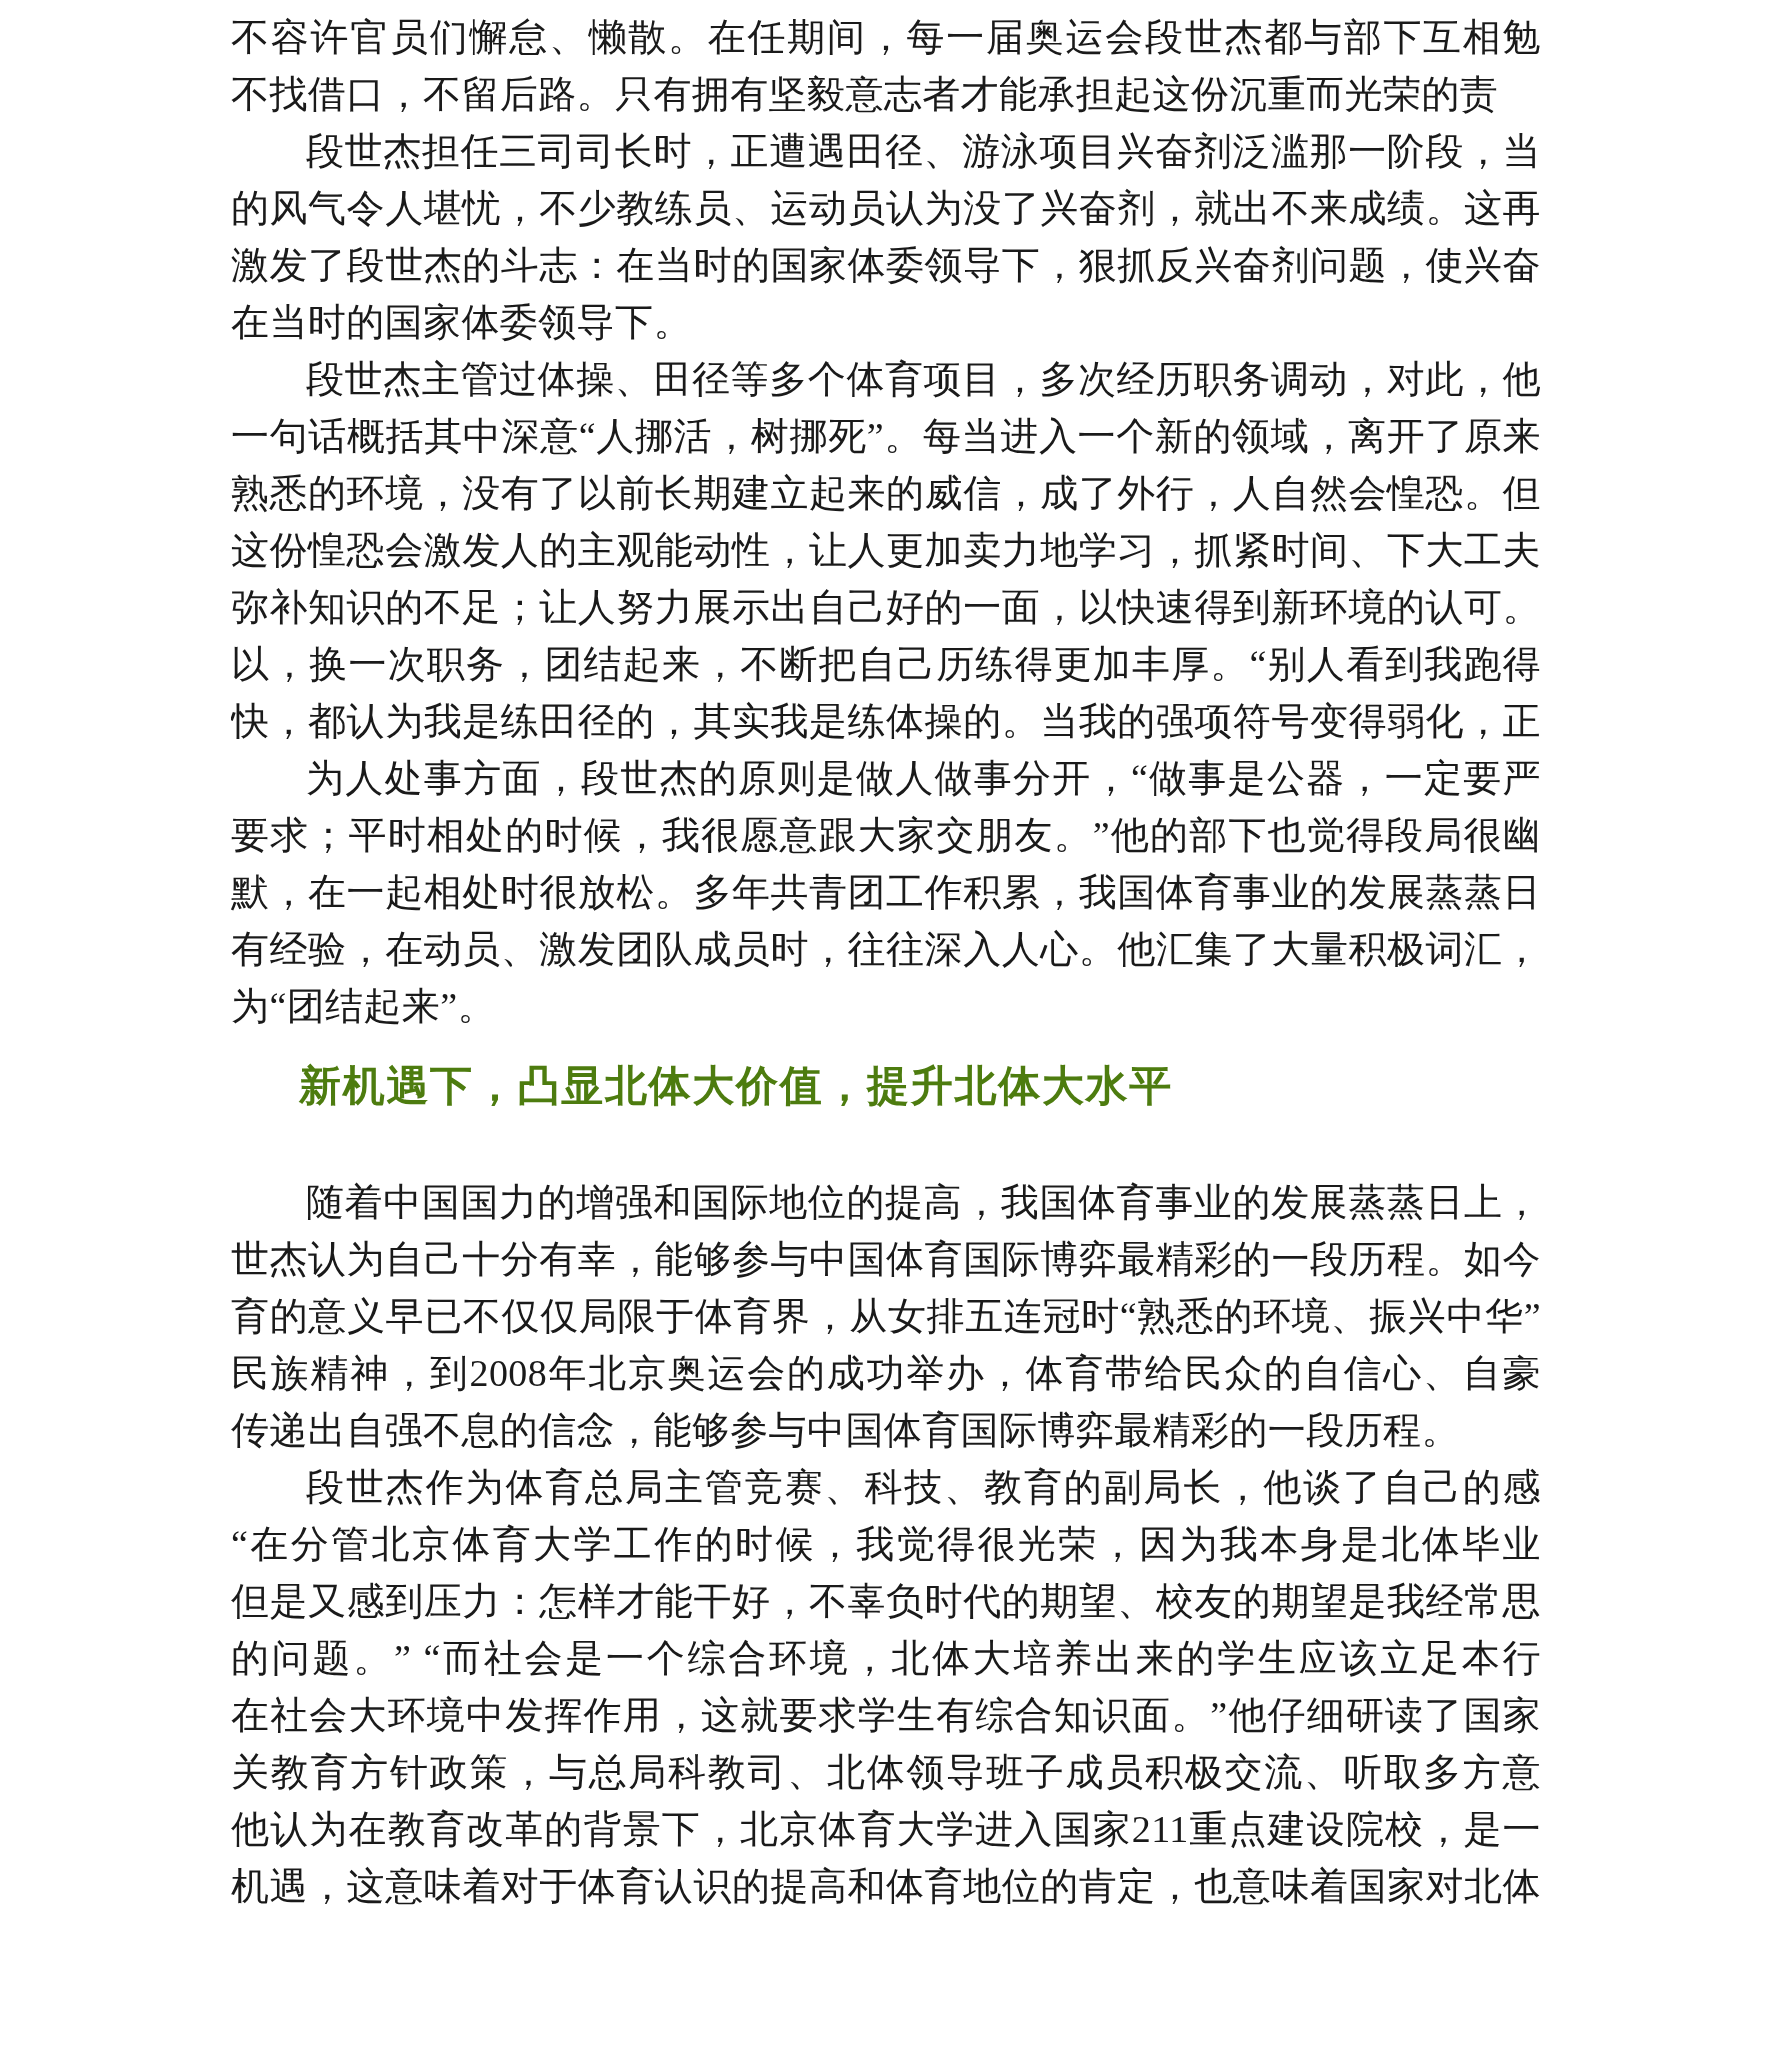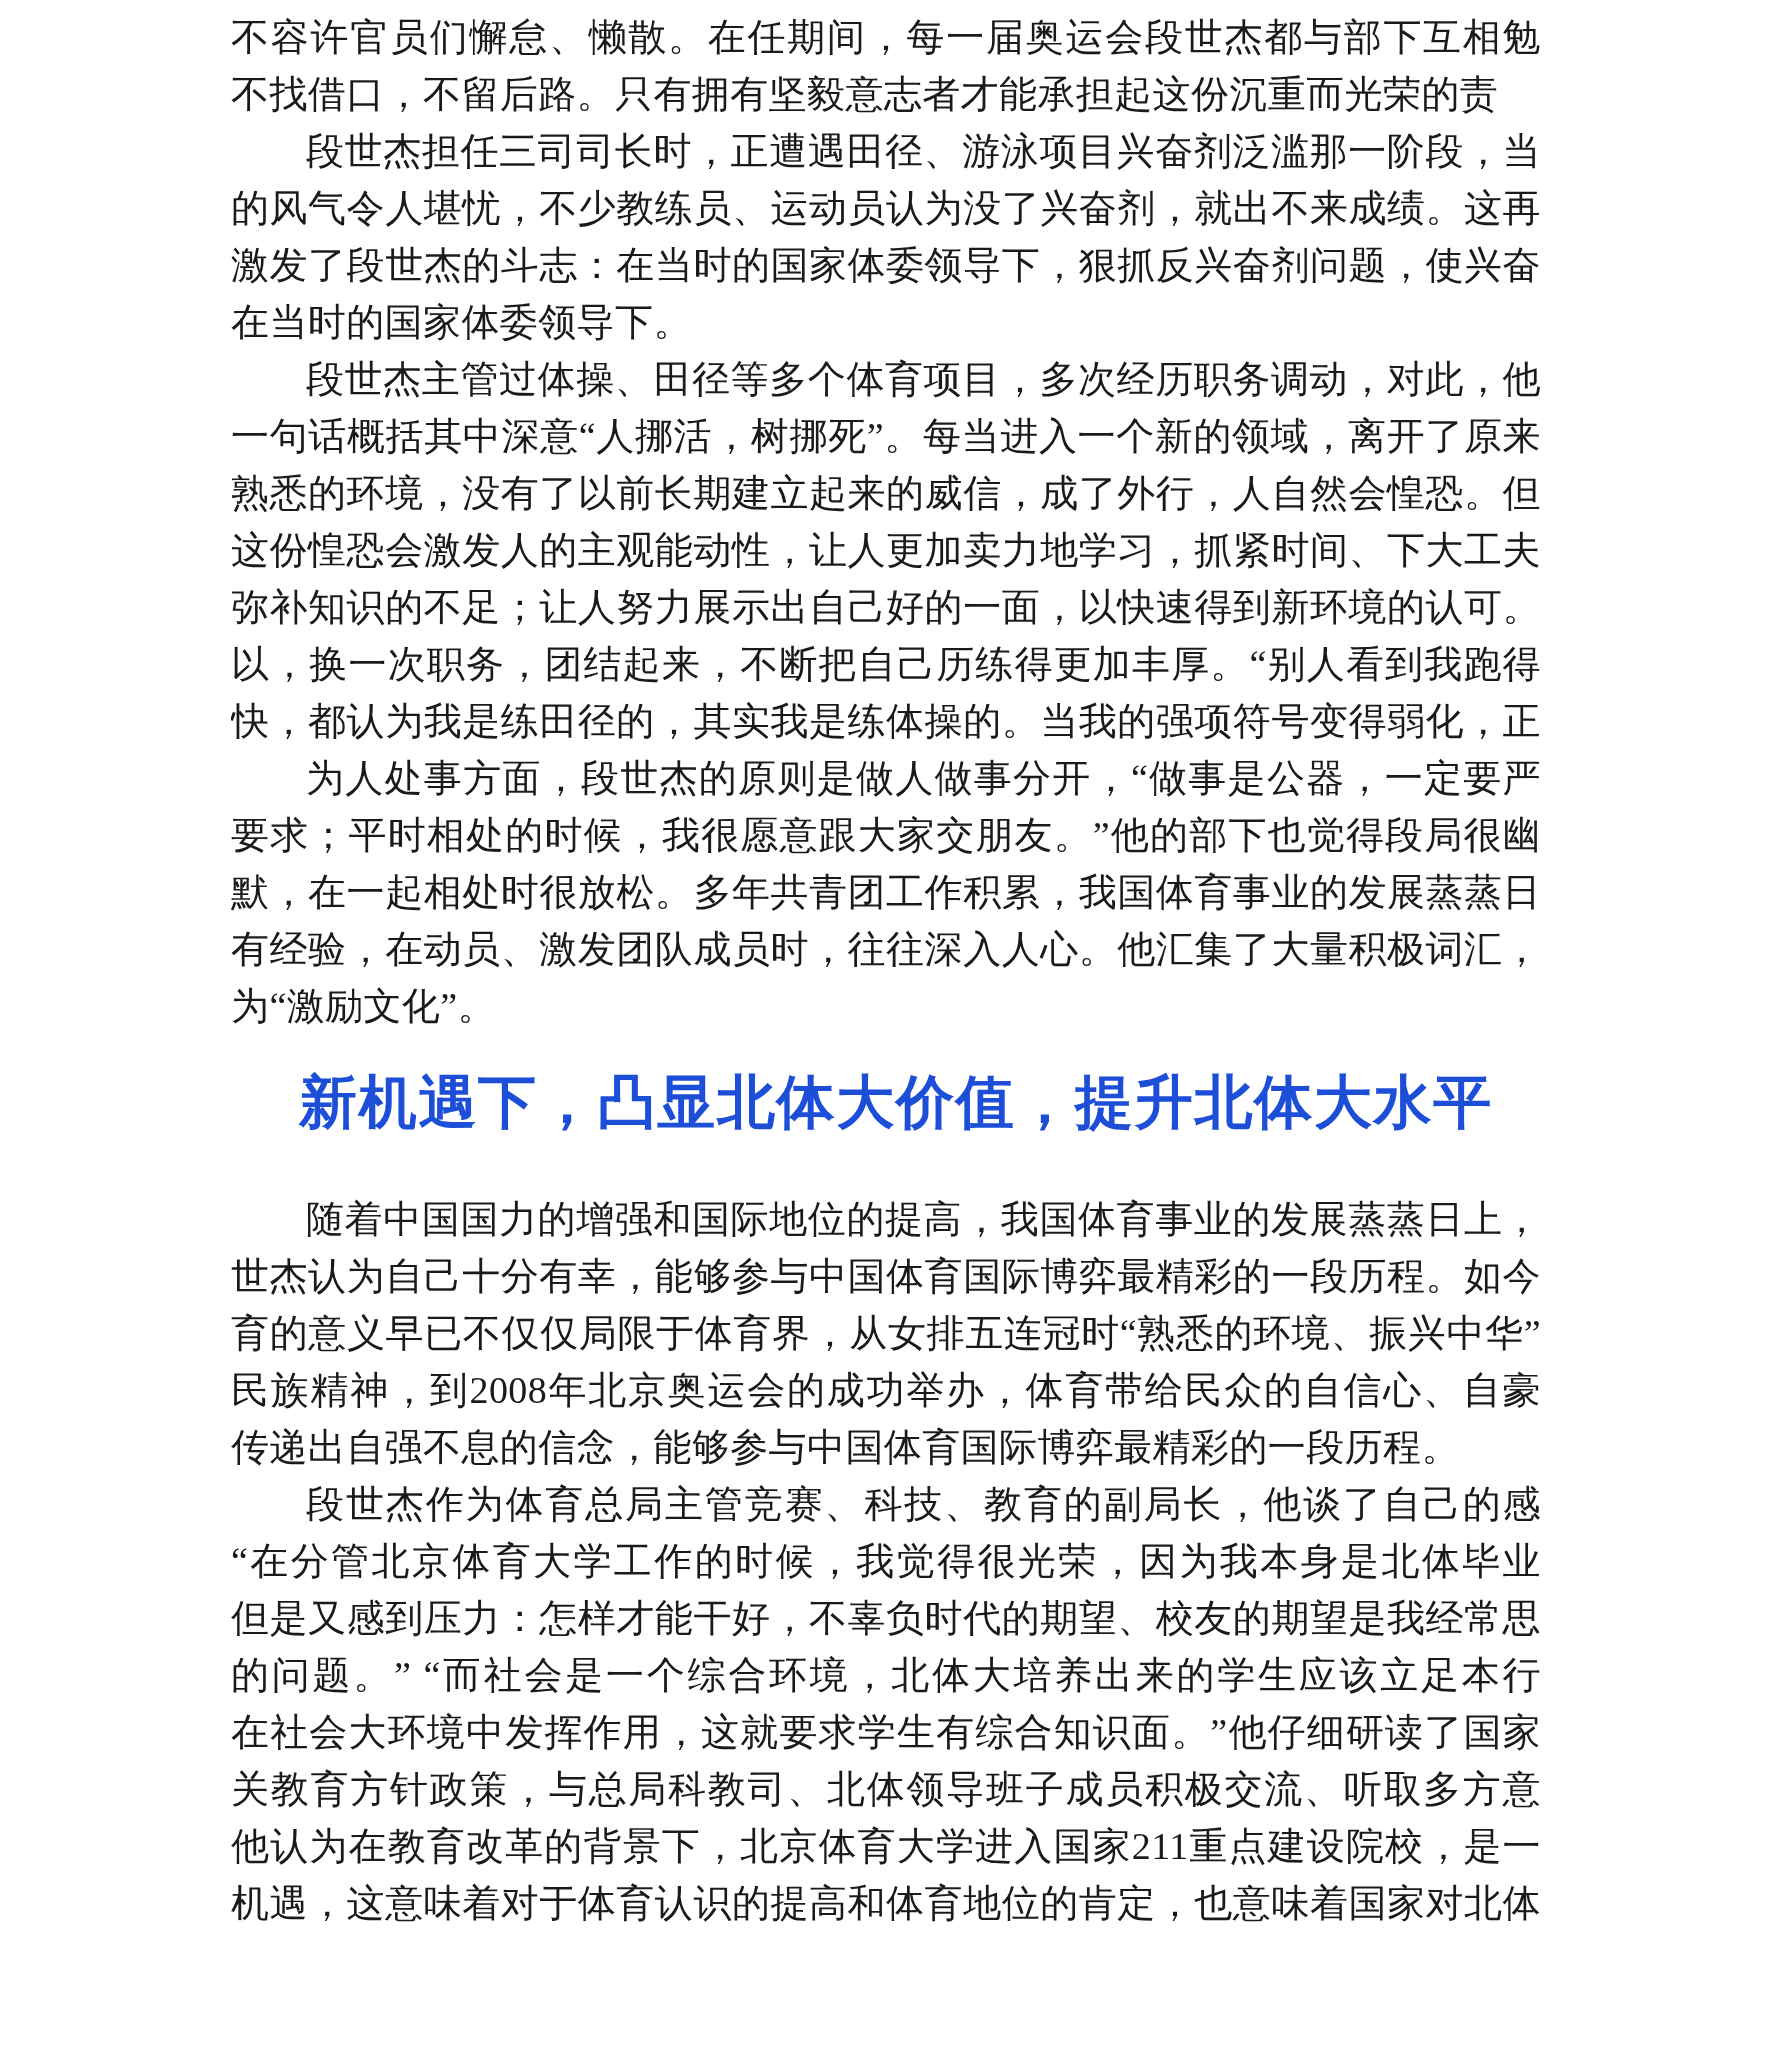--- a/index.html
+++ b/index.html
@@ -39,26 +39,26 @@
   .line.last {
     text-align: left;
     text-align-last: left;
   }
   .line.indent {
     text-indent: 75px;
   }
   .heading {
     font-family: "DejaVu Sans", "Liberation Sans", sans-serif;
     font-weight: 700;
-    font-size: 58px;
+    font-size: 42px;
     line-height: 57px;
     height: 57px;
-    margin: 39px 0 60px 68px;
+    margin: 22px 0 60px 68px;
     letter-spacing: 1.7px;
-    color: #1d4ed8;
+    color: #4d7c0f;
   }
 </style>
 </head>
 <body>
 
 <div class="page">
   <div class="text-block">
       <div class="paragraph">
         <div class="line">不容许官员们懈怠、懒散。在任期间，每一届奥运会段世杰都与部下互相勉励，</div>
         <div class="line last">不找借口，不留后路。只有拥有坚毅意志者才能承担起这份沉重而光荣的责任。</div>
@@ -76,21 +76,21 @@
         <div class="line">这份惶恐会激发人的主观能动性，让人更加卖力地学习，抓紧时间、下大工夫来</div>
         <div class="line">弥补知识的不足；让人努力展示出自己好的一面，以快速得到新环境的认可。所</div>
         <div class="line">以，换一次职务，团结起来，不断把自己历练得更加丰厚。“别人看到我跑得</div>
         <div class="line">快，都认为我是练田径的，其实我是练体操的。当我的强项符号变得弱化，正是</div>
       </div>
       <div class="paragraph">
         <div class="line indent">为人处事方面，段世杰的原则是做人做事分开，“做事是公器，一定要严格</div>
         <div class="line">要求；平时相处的时候，我很愿意跟大家交朋友。”他的部下也觉得段局很幽</div>
         <div class="line">默，在一起相处时很放松。多年共青团工作积累，我国体育事业的发展蒸蒸日上</div>
         <div class="line">有经验，在动员、激发团队成员时，往往深入人心。他汇集了大量积极词汇，如</div>
-        <div class="line last">为“激励文化”。</div>
+        <div class="line last">为“团结起来”。</div>
       </div>
       <h2 class="heading">新机遇下，凸显北体大价值，提升北体大水平</h2>
       <div class="paragraph">
         <div class="line indent">随着中国国力的增强和国际地位的提高，我国体育事业的发展蒸蒸日上，段</div>
         <div class="line">世杰认为自己十分有幸，能够参与中国体育国际博弈最精彩的一段历程。如今体</div>
         <div class="line">育的意义早已不仅仅局限于体育界，从女排五连冠时“熟悉的环境、振兴中华”的</div>
         <div class="line">民族精神，到2008年北京奥运会的成功举办，体育带给民众的自信心、自豪感，</div>
         <div class="line last">传递出自强不息的信念，能够参与中国体育国际博弈最精彩的一段历程。</div>
       </div>
       <div class="paragraph">

